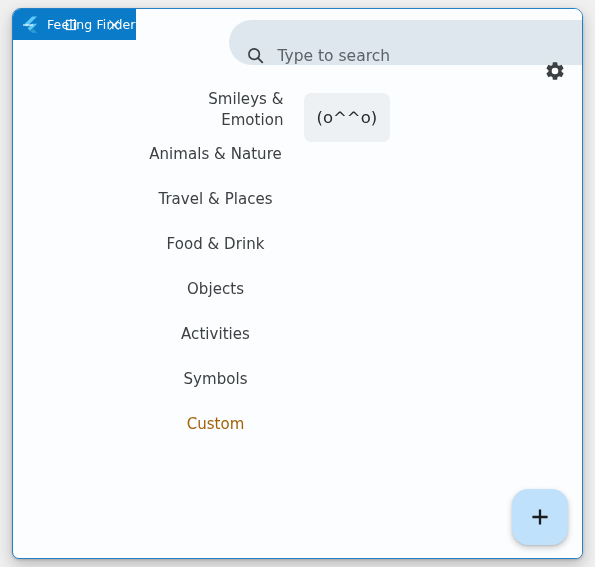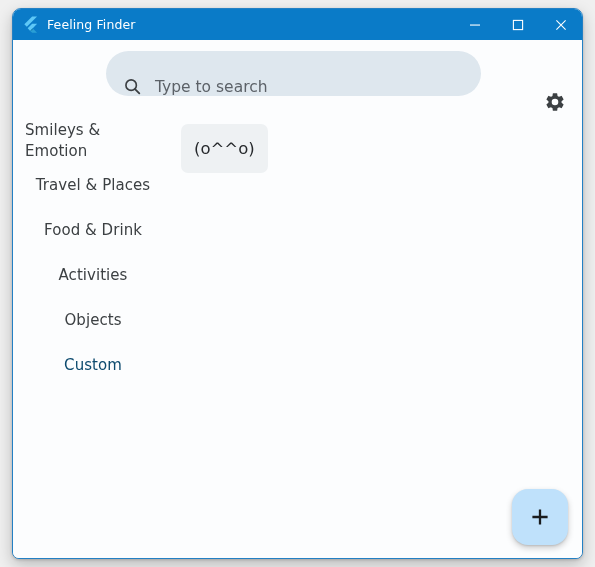--- a/index.html
+++ b/index.html
@@ -22,21 +22,21 @@
   #app-window {
     position: absolute;
     left: 12px;
     top: 8px;
     width: 571px;
     height: 551px;
     border-radius: 9px 9px 7px 7px;
     box-shadow: 0 6px 16px rgba(0,0,0,0.22), 0 1px 3px rgba(0,0,0,0.18);
     overflow: hidden;
     display: flex;
-    flex-direction: column;
+    flex-direction: row;
     background: #fcfdfe;
     border: 1px solid #2380c4;
     box-sizing: border-box;
   }
 
   
   #title-bar {
     height: 31px;
     min-height: 31px;
     background: #0a7bc8;
@@ -138,31 +138,31 @@
     width: 160px;
     overflow: hidden;
   }
   .category-item {
     width: 136px;
     margin-left: 12px;
     min-height: 45px;
     display: flex;
     align-items: center;
     justify-content: center;
-    text-align: left;
+    text-align: right;
     cursor: pointer;
     box-sizing: border-box;
   }
   .category-item .cat-label {
     font-size: 15px;
     line-height: 21px;
     color: #3c4043;
     letter-spacing: 0.05px;
   }
-  .category-item.selected .cat-label { color: #0c4a6e; }
+  .category-item.selected .cat-label { color: #a16207; }
 
   
   #emoji-grid {
     position: absolute;
     left: 168px;
     top: 84px;
     right: 14px;
     bottom: 10px;
     display: flex;
     flex-wrap: wrap;
@@ -255,30 +255,36 @@
         <svg width="22" height="22" viewBox="0 0 24 24">
           <path fill="#3c4043" d="M19.14 12.94c.04-.31.06-.63.06-.94s-.02-.63-.07-.94l2.03-1.58a.49.49 0 0 0 .12-.61l-1.92-3.32a.49.49 0 0 0-.59-.22l-2.39.96a7.03 7.03 0 0 0-1.62-.94l-.36-2.54a.48.48 0 0 0-.48-.41h-3.84a.48.48 0 0 0-.47.41l-.36 2.54c-.59.24-1.13.57-1.62.94l-2.39-.96a.48.48 0 0 0-.59.22L2.74 8.87a.48.48 0 0 0 .12.61l2.03 1.58c-.05.31-.09.64-.09.94s.02.63.07.94l-2.03 1.58a.49.49 0 0 0-.12.61l1.92 3.32c.12.22.37.29.59.22l2.39-.96c.5.38 1.03.7 1.62.94l.36 2.54c.05.24.25.41.49.41h3.84c.24 0 .45-.17.48-.41l.36-2.54c.59-.24 1.13-.56 1.62-.94l2.39.96c.22.08.47 0 .59-.22l1.92-3.32a.49.49 0 0 0-.12-.61l-2.03-1.58zM12 15.6A3.6 3.6 0 1 1 12 8.4a3.6 3.6 0 0 1 0 7.2z"></path>
         </svg>
       </div>
 
       <div id="category-rail">
         <div class="category-item">
           <span class="cat-label">Smileys &amp; Emotion</span>
         </div>
         <div class="category-item">
+          <span class="cat-label">Animals &amp; Nature</span>
+        </div>
+        <div class="category-item">
           <span class="cat-label">Travel &amp; Places</span>
         </div>
         <div class="category-item">
           <span class="cat-label">Food &amp; Drink</span>
         </div>
         <div class="category-item">
+          <span class="cat-label">Objects</span>
+        </div>
+        <div class="category-item">
           <span class="cat-label">Activities</span>
         </div>
         <div class="category-item">
-          <span class="cat-label">Objects</span>
+          <span class="cat-label">Symbols</span>
         </div>
         <div class="category-item selected">
           <span class="cat-label">Custom</span>
         </div>
       </div>
 
       <div id="emoji-grid">
         <div class="emoji-chip">
           <span>(o^^o)</span>
         </div>

